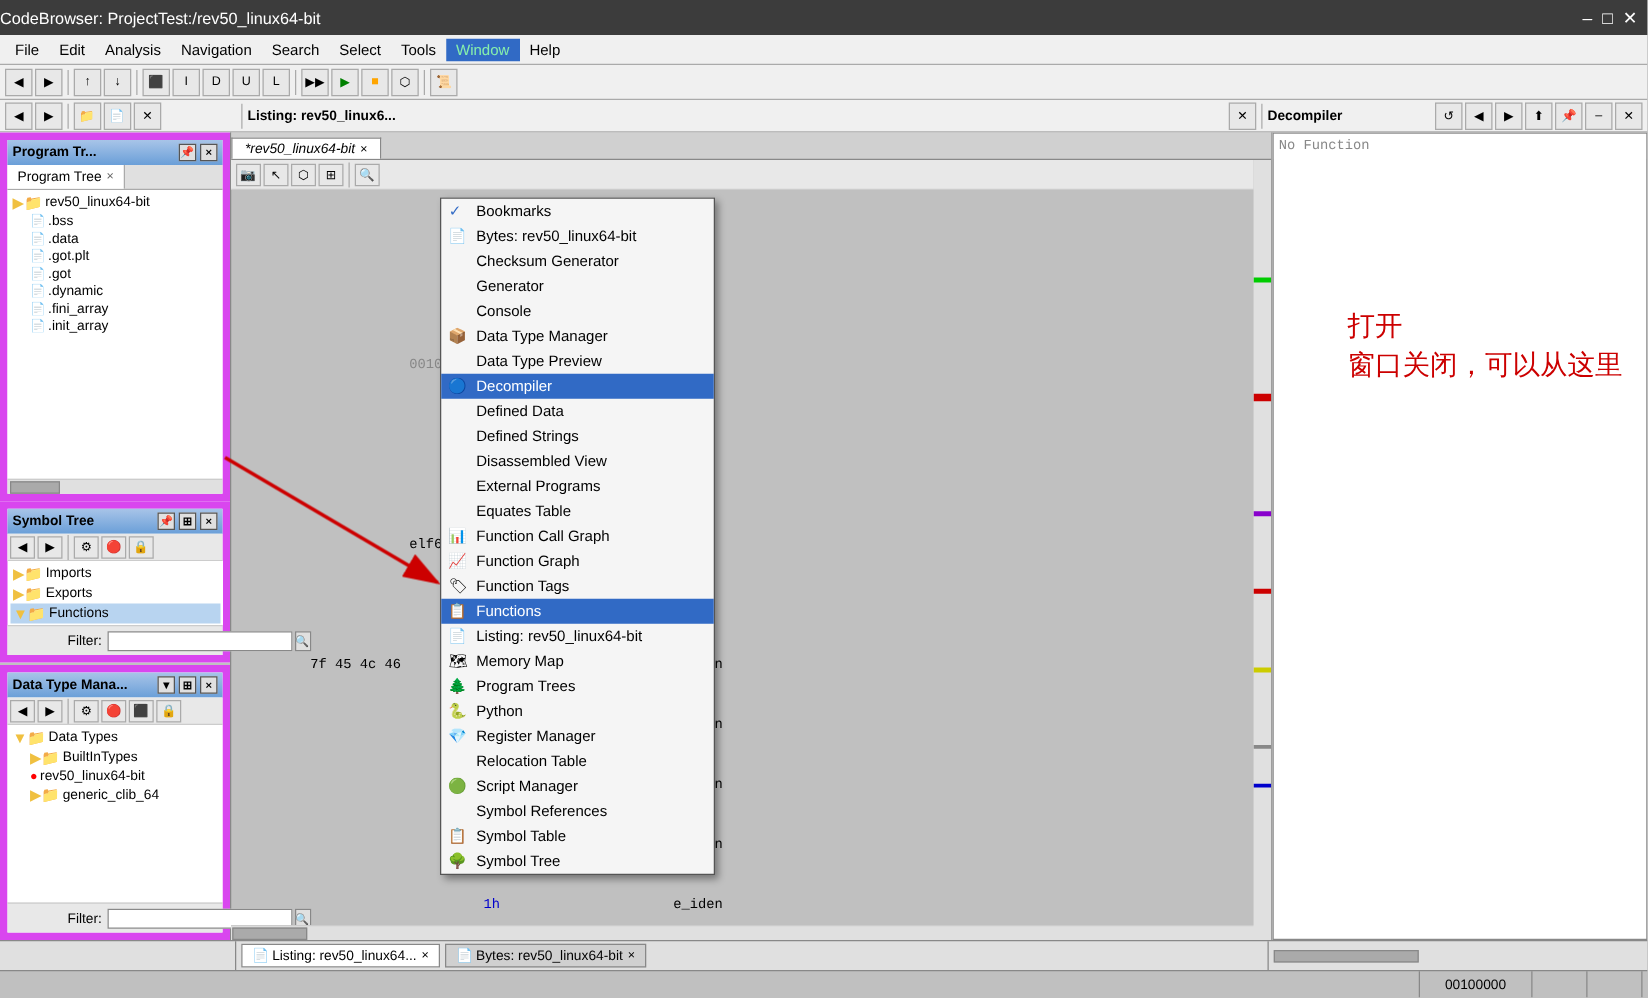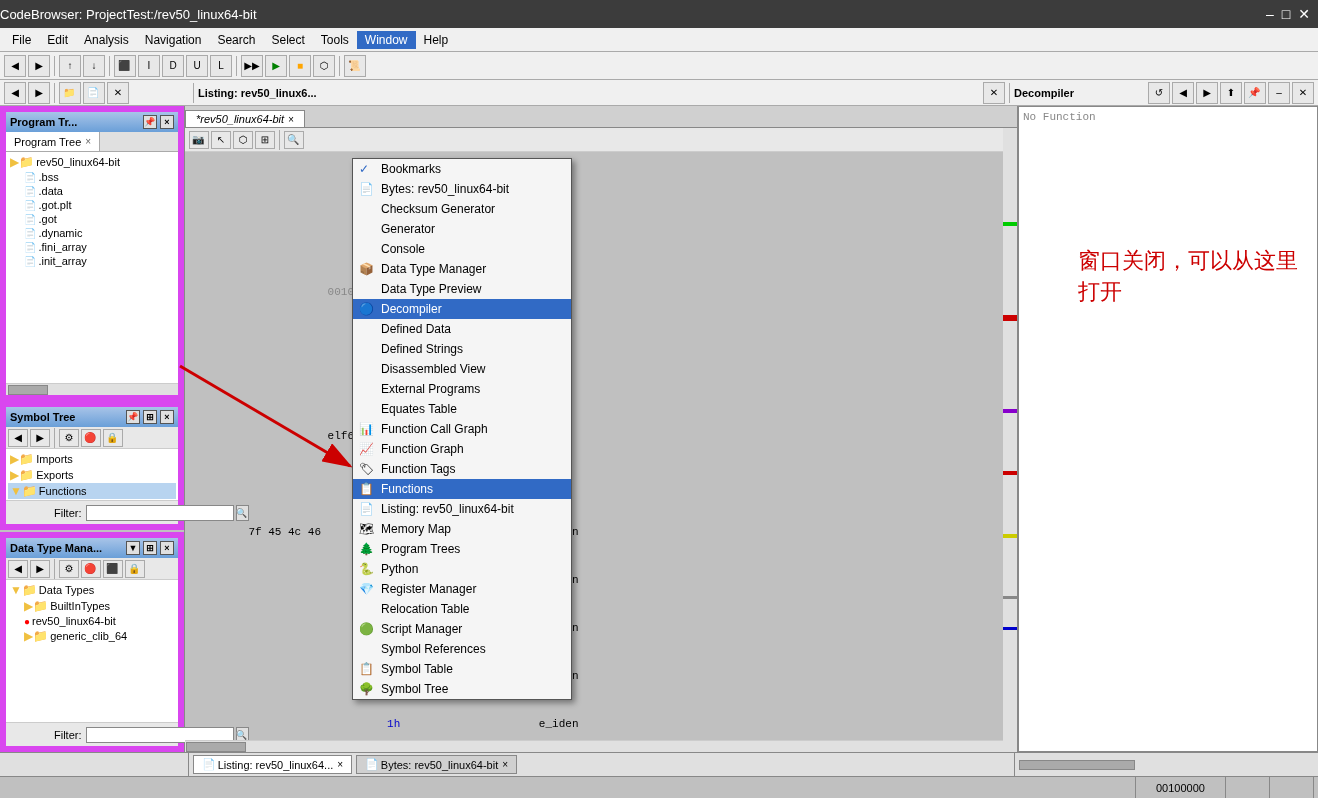--- a/index.html
+++ b/index.html
@@ -35,21 +35,21 @@
       align-items: center;
       border-bottom: 1px solid #aaa;
       padding: 0 4px;
     }
     .menu-item {
       padding: 2px 8px;
       cursor: pointer;
       font-size: 12px;
       position: relative;
     }
-    .menu-item.active { background: #316ac5; color: #ffffff; }
+    .menu-item.active { background: #316ac5; color: #86efac; }
 
     
     #toolbar {
       background: #f0f0f0;
       height: 28px;
       display: flex;
       align-items: center;
       border-bottom: 1px solid #aaa;
       padding: 0 4px;
       gap: 2px;
@@ -636,22 +636,22 @@
   </div>
 
   <div id="right-panel" style="width:300px; display:flex; flex-direction:column;">
     <div style="flex:1; border:1px solid #888; background:#fff; overflow:auto;">
       <div class="decompiler-content">
         <span style="color:#888;">No Function</span>
       </div>
     </div>
 
     <div style="position:absolute; right:20px; top:140px; font-size:22px; color:#cc0000; font-family:'SimHei',Arial,sans-serif; z-index:5; pointer-events:none; line-height:1.4;">
+      <div>打开</div>
       <div>窗口关闭，可以从这里</div>
-      <div>打开</div>
     </div>
   </div>
 
   <div id="window-menu">
     <div class="drop-item">
       <span class="check-mark">✓</span>
       Bookmarks
     </div>
     <div class="drop-item">
       <span class="item-icon">📄</span>

